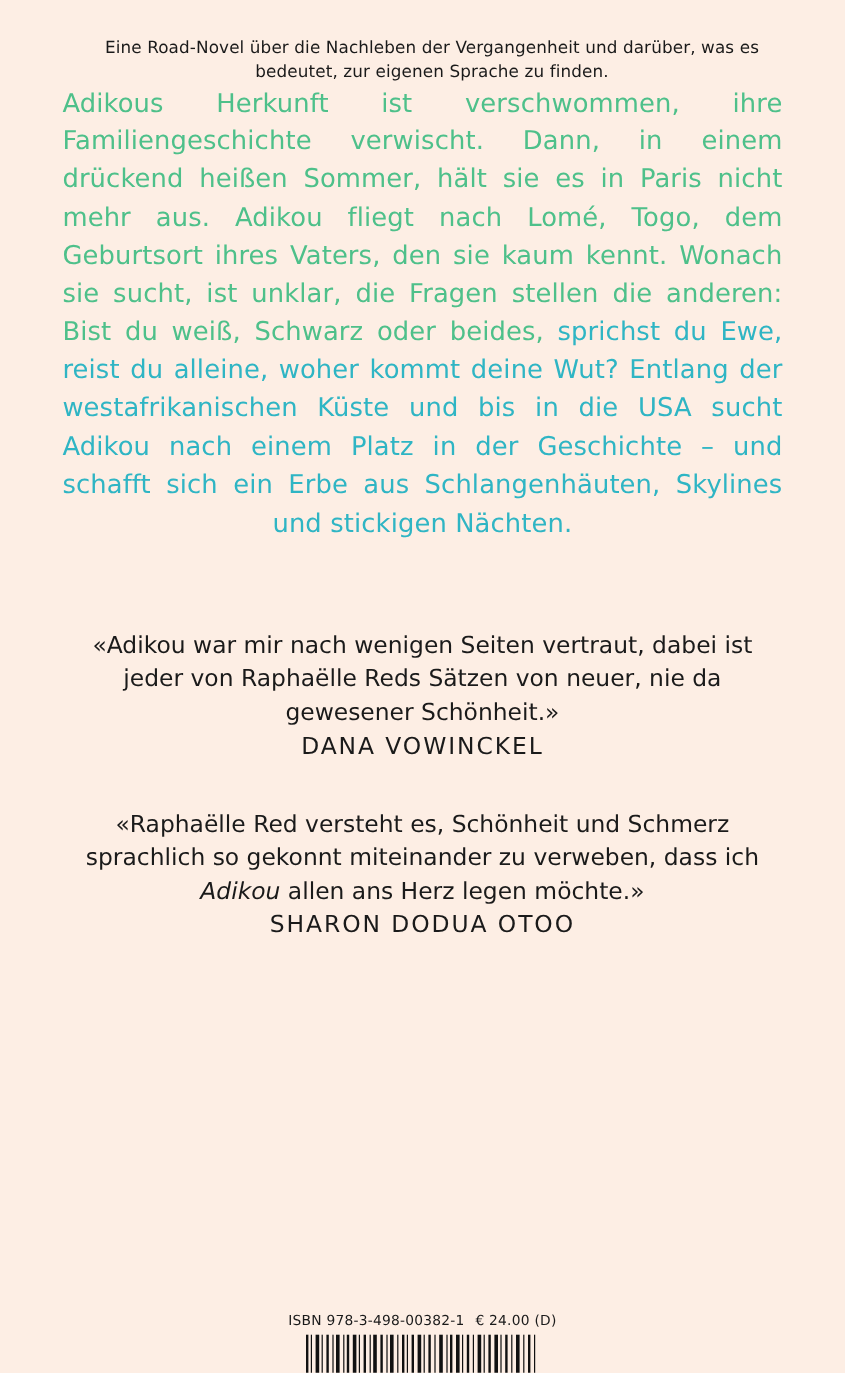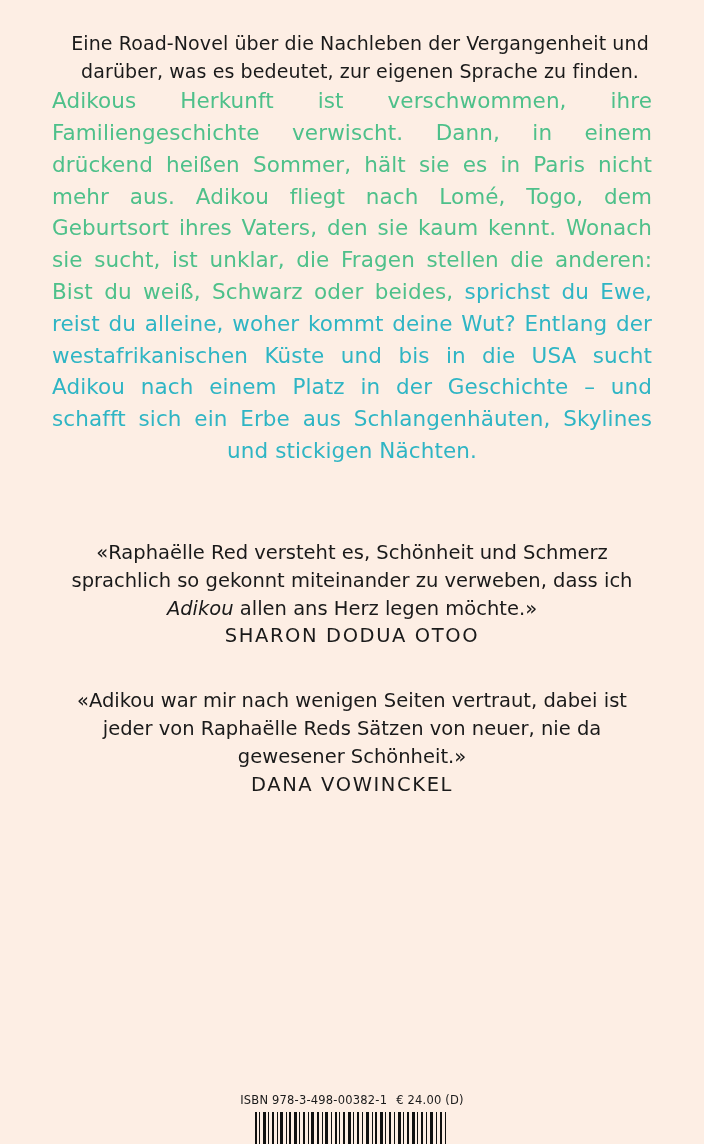--- a/index.html
+++ b/index.html
@@ -16,21 +16,21 @@
   }
   .page {
     width: 704px;
     height: 1144px;
     position: relative;
     box-sizing: border-box;
     padding: 0 52px;
   }
   .tagline {
     margin-top: 30px;
-    font-size: 19px;
+    font-size: 14px;
     line-height: 1.45;
     color: #1a1a1a;
     text-align: center;
     font-weight: 400;
     letter-spacing: 0.1px;
     margin-left: 16px;
   }
   .blurb {
     font-size: 21.5px;
     line-height: 1.48;
@@ -92,27 +92,27 @@
 
 <div class="page">
 
   <div class="tagline">Eine Road-Novel über die Nachleben der Vergangenheit und darüber, was es bedeutet, zur eigenen Sprache zu finden.</div>
 
   <div class="blurb"><span>Adikous Herkunft ist verschwommen, ihre Familiengeschichte verwischt. Dann, in einem drückend heißen Sommer, hält sie es in Paris nicht mehr aus. Adikou fliegt nach Lomé, Togo, dem Geburtsort ihres Vaters, den sie kaum kennt. Wonach sie sucht, ist unklar, die Fragen stellen die anderen: Bist du weiß, Schwarz oder beides, </span><span class="teal">sprichst du Ewe, reist du alleine, woher kommt deine Wut? Entlang der westafrikanischen Küste und bis in die USA sucht Adikou nach einem Platz in der Geschichte – und schafft sich ein Erbe aus Schlangenhäuten, Skylines und stickigen Nächten.</span></div>
 
   <div class="quotes">
 
     <div class="quote-block">
-      <div class="quote-text"><span>«Raphaëlle Red versteht es, Schönheit und Schmerz sprachlich so gekonnt miteinander zu verweben, dass ich </span><em>Adikou</em><span> allen ans Herz legen möchte.»</span></div>
-      <div class="quote-author">SHARON DODUA OTOO</div>
+      <div class="quote-text"><span>«Adikou war mir nach wenigen Seiten vertraut, dabei ist jeder von Raphaëlle Reds Sätzen von neuer, nie da gewesener Schönheit.»</span><em></em><span></span></div>
+      <div class="quote-author">DANA VOWINCKEL</div>
     </div>
 
     <div class="quote-block">
-      <div class="quote-text"><span>«Adikou war mir nach wenigen Seiten vertraut, dabei ist jeder von Raphaëlle Reds Sätzen von neuer, nie da gewesener Schönheit.»</span><em></em><span></span></div>
-      <div class="quote-author">DANA VOWINCKEL</div>
+      <div class="quote-text"><span>«Raphaëlle Red versteht es, Schönheit und Schmerz sprachlich so gekonnt miteinander zu verweben, dass ich </span><em>Adikou</em><span> allen ans Herz legen möchte.»</span></div>
+      <div class="quote-author">SHARON DODUA OTOO</div>
     </div>
 
   </div>
 
   <div class="footer">
     <div class="isbn-line">
       <span>ISBN 978-3-498-00382-1</span><span class="price">€ 24.00 (D)</span>
     </div>
     <svg class="barcode" viewBox="0 0 198 62" preserveAspectRatio="none">
       <rect x="0" y="0" width="198" height="62" fill="#fdeee4"></rect>

